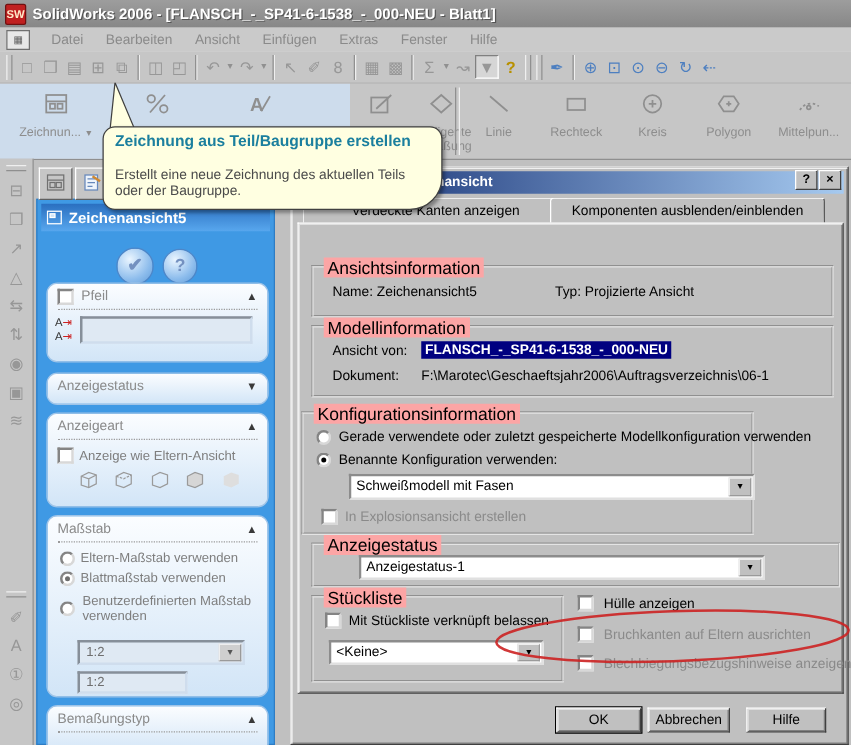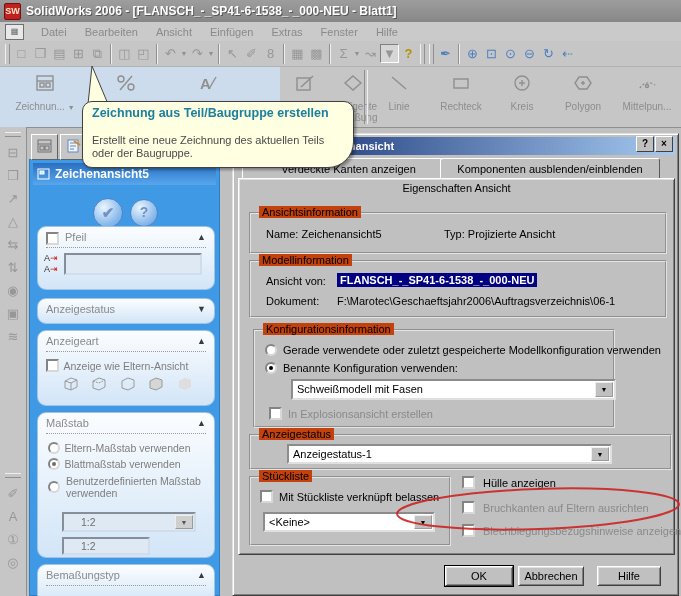--- a/index.html
+++ b/index.html
@@ -66,42 +66,42 @@
   .pmhead{height:20px;margin:0 8px;border-bottom:1px dotted #9a9a9a;font-size:11px;color:#8a8a8a;
           line-height:20px;position:relative}
   .pmhead .ar{position:absolute;right:0;top:0;font-size:9px;color:#3a3a3a}
   .cb{display:inline-block;width:13px;height:13px;background:#fff;border:2px inset #d8d8d8;
       box-sizing:border-box;vertical-align:middle}
   .rd{display:inline-block;width:12px;height:12px;background:#fff;border:2px inset #d8d8d8;
       border-radius:50%;box-sizing:border-box;vertical-align:middle;position:relative}
   .rd.sel::after{content:"";position:absolute;left:2px;top:2px;width:4px;height:4px;border-radius:50%;background:#6e6e6e}
   .pmlbl{font-size:10.5px;color:#7e7e7e;vertical-align:middle}
   .pmfield{position:absolute;background:#dfe9f3;border:2px inset #cfdded;box-sizing:border-box;
-           font-size:10.5px;color:#6e6e6e;line-height:16px;padding-left:17px}
+           font-size:10.5px;color:#6e6e6e;line-height:16px;padding-left:5px}
   .dbtn{position:absolute;right:1px;top:1px;bottom:1px;width:16px;background:#cfcfcf;
         border:1px outset #eee;font-size:7px;text-align:center;color:#555;line-height:14px}
   .cube{display:inline-block;margin:0 2px}
   
   #dialog{left:232px;top:133px;width:447px;height:463px;background:#c0c0c0;z-index:10;
           border:1px solid;border-color:#dfdfdf #404040 #404040 #dfdfdf;
           box-shadow:inset 1px 1px 0 #fff, inset -1px -1px 0 #808080;box-sizing:border-box}
   #dlgtitle{position:absolute;left:3px;top:3px;right:3px;height:18px;
             background:linear-gradient(90deg,#0a246a,#a6caf0);display:flex;align-items:center}
   #dlgtitletext{position:absolute;left:78px;color:#fff;font-weight:bold;font-size:11px;white-space:nowrap}
   .capbtn{position:absolute;top:2px;width:16px;height:14px;background:#c0c0c0;font-size:10px;font-weight:bold;
           line-height:13px;text-align:center;color:#000;border:1px solid;border-color:#fff #404040 #404040 #fff}
   .tab{position:absolute;height:21px;background:#c0c0c0;border:1px solid #5a5a5a;border-bottom:none;
        border-top-color:#fff;border-left-color:#fff;border-radius:3px 3px 0 0;
        font-size:11px;text-align:center;line-height:20px;color:#000;box-sizing:border-box}
   #page{position:absolute;left:5px;top:44px;width:437px;height:377px;background:#c0c0c0;
         border:1px solid;border-color:#fff #404040 #404040 #fff;
         box-shadow:inset 1px 1px 0 #dfdfdf, inset -1px -1px 0 #808080;box-sizing:border-box}
   #activetab{position:absolute;left:0;right:0;top:3px;text-align:center;font-size:11px;color:#000}
   .grp{position:absolute;border:2px groove #e4e4e4;box-sizing:border-box}
-  .grp .lg{position:absolute;top:-8px;left:8px;background:#c2410c;padding:0 3px;font-size:11px;color:#000;white-space:nowrap}
+  .grp .lg{position:absolute;top:-8px;left:8px;background:#fca5a5;padding:0 3px;font-size:14px;color:#000;white-space:nowrap}
   .dlbl{position:absolute;font-size:11px;color:#000;white-space:nowrap}
   .dlbl.dis{color:#8a8a8a}
   .hival{background:#000080;color:#fff;font-weight:bold;padding:1px 3px}
   .combo{position:absolute;background:#fff;border:2px inset #e0e0e0;box-sizing:border-box;
          font-size:11px;color:#000;line-height:16px;padding-left:4px;white-space:nowrap}
   .dcb{position:absolute;width:13px;height:13px;background:#fff;border:2px inset #d8d8d8;box-sizing:border-box}
   .drd{position:absolute;width:12px;height:12px;background:#fff;border:2px inset #d8d8d8;border-radius:50%;box-sizing:border-box}
   .drd.sel::after{content:"";position:absolute;left:2px;top:2px;width:4px;height:4px;border-radius:50%;background:#000}
   .btn{position:absolute;height:20px;background:#c0c0c0;font-size:11px;text-align:center;line-height:18px;
        border:1px solid;border-color:#fff #404040 #404040 #fff;
@@ -409,21 +409,20 @@
   <div id="dlgtitle">
     <span id="dlgtitletext">Zeichenansicht</span>
   </div>
   <div class="capbtn" style="right:24px">?</div>
   <div class="capbtn" style="right:5px">×</div>
 
   <div class="tab" style="left:9px;top:24px;width:213px">Verdeckte Kanten anzeigen</div>
   <div class="tab" style="left:207px;top:24px;width:220px">Komponenten ausblenden/einblenden</div>
 
   <div id="page">
-    <div id="activetab">Eigenschaften Ansicht</div>
 
     <div class="grp" style="left:10px;top:33px;width:418px;height:42px">
       <span class="lg">Ansichtsinformation</span>
       <span class="dlbl" style="left:15px;top:14px">
         <span>Name:</span>
         <span>Zeichenansicht5</span>
       </span>
       <span class="dlbl" style="left:193px;top:14px">
         <span>Typ:</span>
         <span>Projizierte Ansicht</span>
@@ -431,21 +430,21 @@
     </div>
 
     <div class="grp" style="left:10px;top:81px;width:418px;height:58px">
       <span class="lg">Modellinformation</span>
       <span class="dlbl" style="left:15px;top:13px">Ansicht von:</span>
       <span class="dlbl hival" style="left:86px;top:11px">FLANSCH_-_SP41-6-1538_-_000-NEU</span>
       <span class="dlbl" style="left:15px;top:33px">Dokument:</span>
       <span class="dlbl" style="left:86px;top:33px">F:\Marotec\Geschaeftsjahr2006\Auftragsverzeichnis\06-1</span>
     </div>
 
-    <div class="grp" style="left:14px;top:150px;width:362px;height:99px">
+    <div class="grp" style="left:2px;top:150px;width:362px;height:99px">
       <span class="lg">Konfigurationsinformation</span>
       <span class="drd" style="left:10px;top:13px"></span>
       <span class="dlbl" style="left:28px;top:13px">Gerade verwendete oder zuletzt gespeicherte Modellkonfiguration verwenden</span>
       <span class="drd sel" style="left:10px;top:31px"></span>
       <span class="dlbl" style="left:28px;top:31px">Benannte Konfiguration verwenden:</span>
       <div class="combo" style="left:36px;top:48px;width:325px;height:21px">
         <span>Schweißmodell mit Fasen</span>
         <span class="dbtn" style="background:#c0c0c0;color:#000">▼</span>
       </div>
       <span class="dcb" style="left:14px;top:76px"></span>

